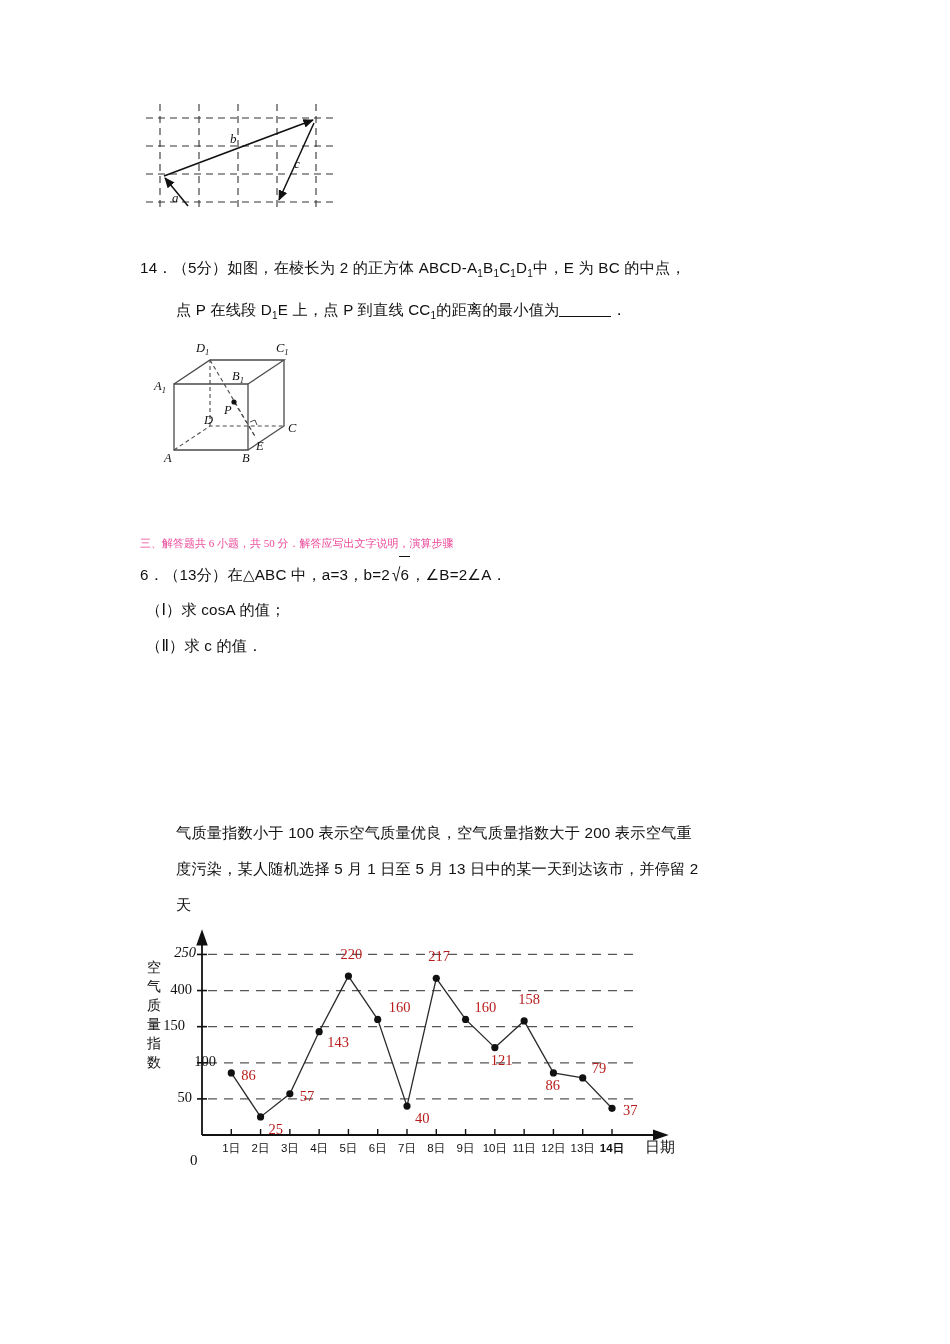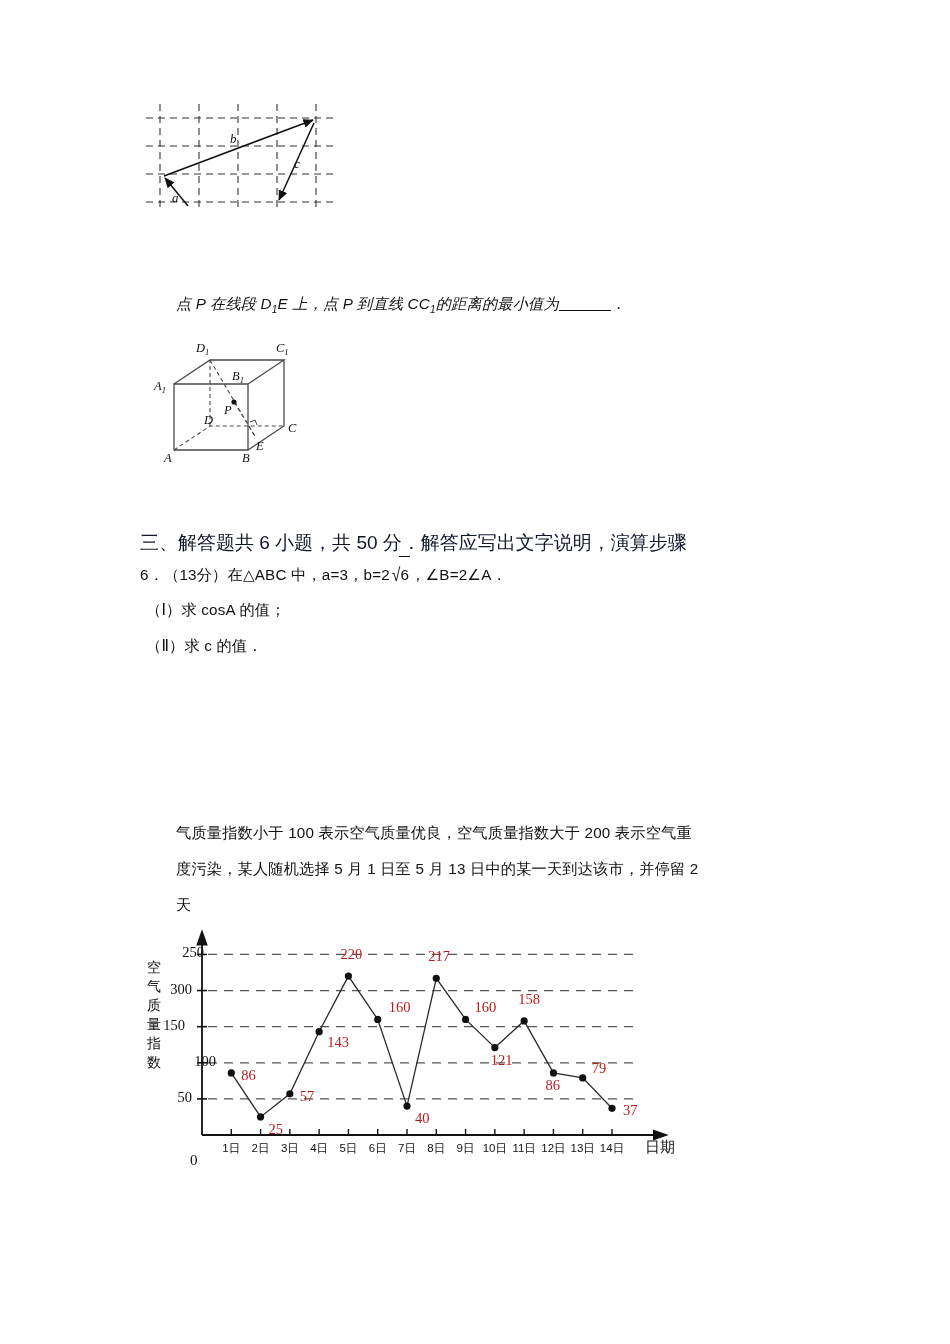--- a/index.html
+++ b/index.html
@@ -27,24 +27,25 @@
     position: absolute;
     font-size: 15.2px;
     line-height: 36px;
     letter-spacing: .2px;
     color: #111;
     white-space: nowrap;
   }
   .qnum { display: inline; }
   .sect-head {
     position: absolute;
-    font-size: 19px;
+    font-size: 11px;
     line-height: 30px;
-    color: #0f172a;
-    white-space: nowrap;
+    color: #ec4899;
+    white-space: nowrap;
+    font-family: Liberation Serif, serif;
   }
   .sub {
     font-size: 10px;
     vertical-align: sub;
     line-height: 0;
   }
   .sqrt-wrap {
     display: inline-block;
     position: relative;
     padding-left: 2px;
@@ -162,22 +163,25 @@
 
       <line x1="172" y1="25" x2="137" y2="102" stroke="#111" stroke-width="1.5" marker-end="url(#ah)"></line>
 
       <line x1="46" y1="108" x2="23" y2="80" stroke="#111" stroke-width="1.5" marker-end="url(#ah)"></line>
       <text x="88" y="45" font-family="'Liberation Serif',serif" font-style="italic" font-size="13" fill="#111">b</text>
       <text x="152" y="70" font-family="'Liberation Serif',serif" font-style="italic" font-size="13" fill="#111">c</text>
       <text x="30" y="104" font-family="'Liberation Serif',serif" font-style="italic" font-size="13" fill="#111">a</text>
     </svg>
   </div>
 
-
-  <div class="qtext" style="left:176px; top:286px;font-style:italic;">
+  <div class="qtext" style="left:140px; top:250px;">
+    <span class="qnum">14．</span><span>（5分）</span><span>如图，在棱长为 2 的正方体 ABCD‑A</span><span class="sub">1</span><span>B</span><span class="sub">1</span><span>C</span><span class="sub">1</span><span>D</span><span class="sub">1</span><span>中，E 为 BC 的中点，</span>
+  </div>
+
+  <div class="qtext" style="left:176px; top:292px;">
     <span>点 P 在线段 D</span><span class="sub">1</span><span>E 上，点 P 到直线 CC</span><span class="sub">1</span><span>的距离的最小值为</span><span class="blank-fill"></span><span>．</span>
   </div>
 
   <div class="fig" style="left:152px; top:322px; width:168px; height:140px;">
     <svg width="168" height="140" viewBox="0 0 168 140">
 
       <g stroke="#4a4a4a" stroke-width="1.3" fill="none">
 
         <path d="M22,128 L96,128 L96,62 L22,62 Z"></path>
 
@@ -282,36 +286,36 @@
         <circle cx="354.85714285714283" cy="127.61111111111111" r="3.6" fill="#111111"></circle>
         <circle cx="384.1428571428571" cy="100.8888888888889" r="3.6" fill="#111111"></circle>
         <circle cx="413.42857142857144" cy="152.88888888888889" r="3.6" fill="#111111"></circle>
         <circle cx="442.7142857142857" cy="157.94444444444446" r="3.6" fill="#111111"></circle>
         <circle cx="472" cy="188.27777777777777" r="3.6" fill="#111111"></circle>
       </svg>
     <div id="chart-overlay" style="position:absolute; left:0; top:0; width:580px; height:270px;">
         <div class="ytick" style="left: 16px; top: 168.889px;">50</div>
         <div class="ytick" style="left: 16px; top: 132.778px; margin-left: 24px;">100</div>
         <div class="ytick" style="left: 16px; top: 96.6667px; text-align: center;">150</div>
-        <div class="ytick" style="left: 16px; top: 60.5556px;">300</div>
-        <div class="ytick" style="left: 28px; top: 24.4444px;">250</div>
+        <div class="ytick" style="left: 16px; top: 60.5556px;">400</div>
+        <div class="ytick" style="left: 20px; top: 24.4444px; font-style: italic;">250</div>
         <div class="xtick" style="left: 75.2857px; top: 221px; width: 32px;">1日</div>
         <div class="xtick" style="left: 104.571px; top: 221px; width: 32px;">2日</div>
         <div class="xtick" style="left: 133.857px; top: 221px; width: 32px;">3日</div>
         <div class="xtick" style="left: 163.143px; top: 221px; width: 32px;">4日</div>
         <div class="xtick" style="left: 192.429px; top: 221px; width: 32px;">5日</div>
         <div class="xtick" style="left: 221.714px; top: 221px; width: 32px;">6日</div>
         <div class="xtick" style="left: 251px; top: 221px; width: 32px;">7日</div>
         <div class="xtick" style="left: 280.286px; top: 221px; width: 32px;">8日</div>
         <div class="xtick" style="left: 309.571px; top: 221px; width: 32px;">9日</div>
         <div class="xtick" style="left: 338.857px; top: 221px; width: 32px;">10日</div>
         <div class="xtick" style="left: 368.143px; top: 221px; width: 32px;">11日</div>
         <div class="xtick" style="left: 397.429px; top: 221px; width: 32px;">12日</div>
         <div class="xtick" style="left: 426.714px; top: 221px; width: 32px;">13日</div>
-        <div class="xtick" style="left: 456px; top: 221px; width: 32px;">14日</div>
+        <div class="xtick" style="left: 456px; top: 221px; width: 32px; font-weight: bold;">14日</div>
         <div class="pt-label" style="left: 101.286px; top: 146.889px;">86</div>
         <div class="pt-label" style="left: 128.571px; top: 200.944px;">25</div>
         <div class="pt-label" style="left: 159.857px; top: 167.833px;">57</div>
         <div class="pt-label" style="left: 187.143px; top: 113.722px;">143</div>
         <div class="pt-label" style="left: 200.429px; top: 26.1111px;">220</div>
         <div class="pt-label" style="left: 248.714px; top: 79.4444px;">160</div>
         <div class="pt-label" style="left: 275px; top: 190.111px;">40</div>
         <div class="pt-label" style="left: 288.286px; top: 28.2778px;">217</div>
         <div class="pt-label" style="left: 334.571px; top: 79.4444px;">160</div>
         <div class="pt-label" style="left: 350.857px; top: 131.611px;">121</div>

